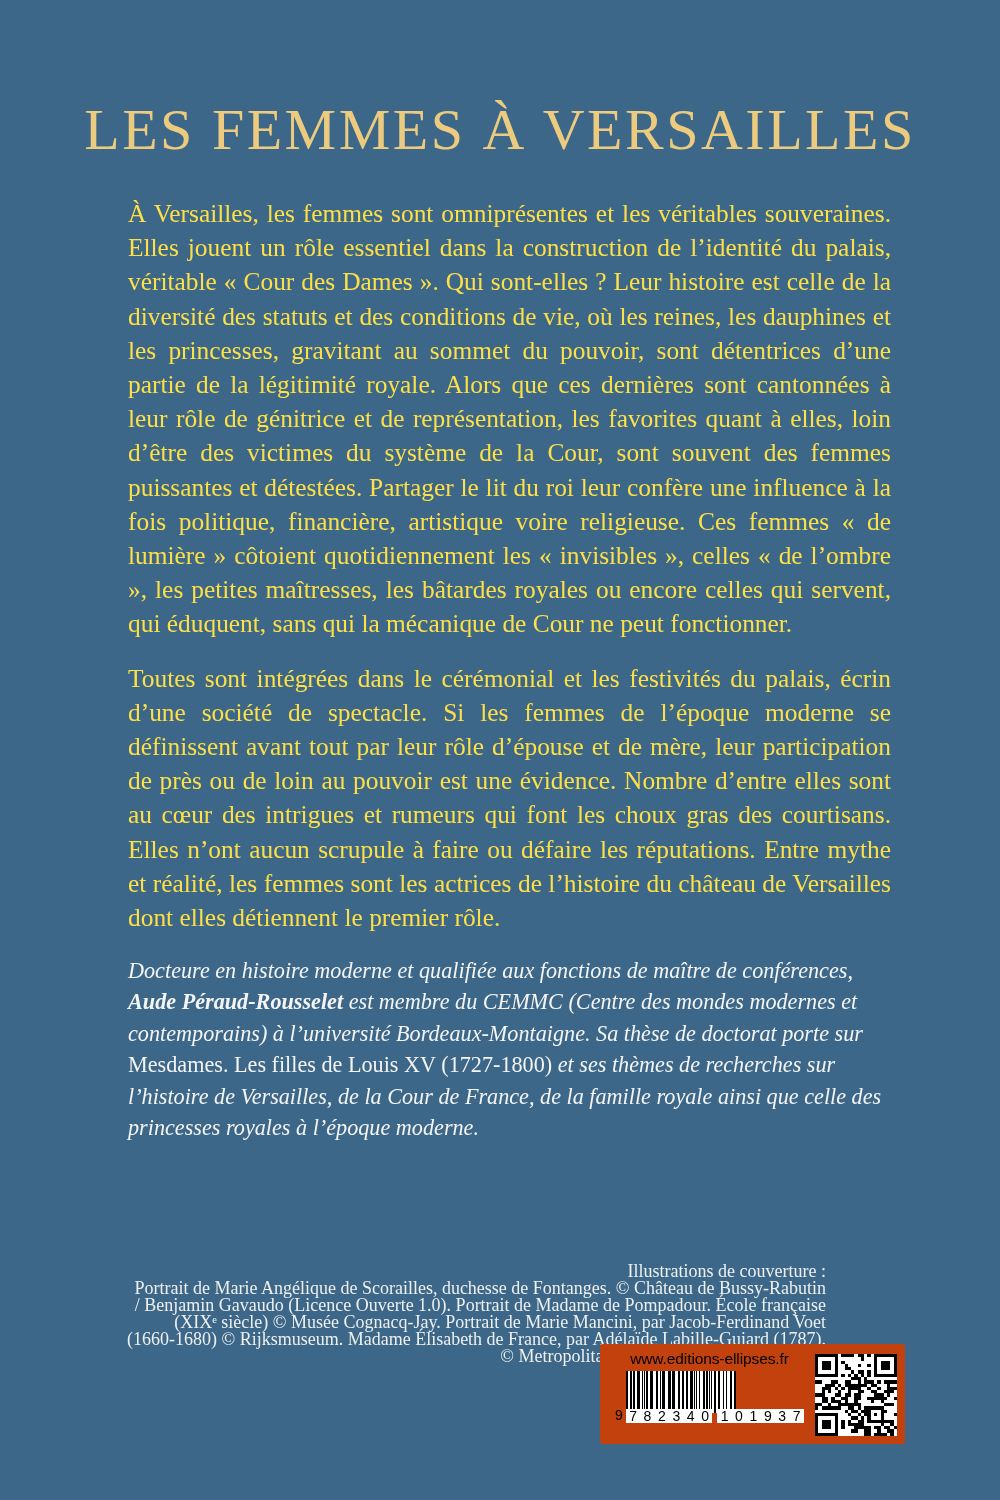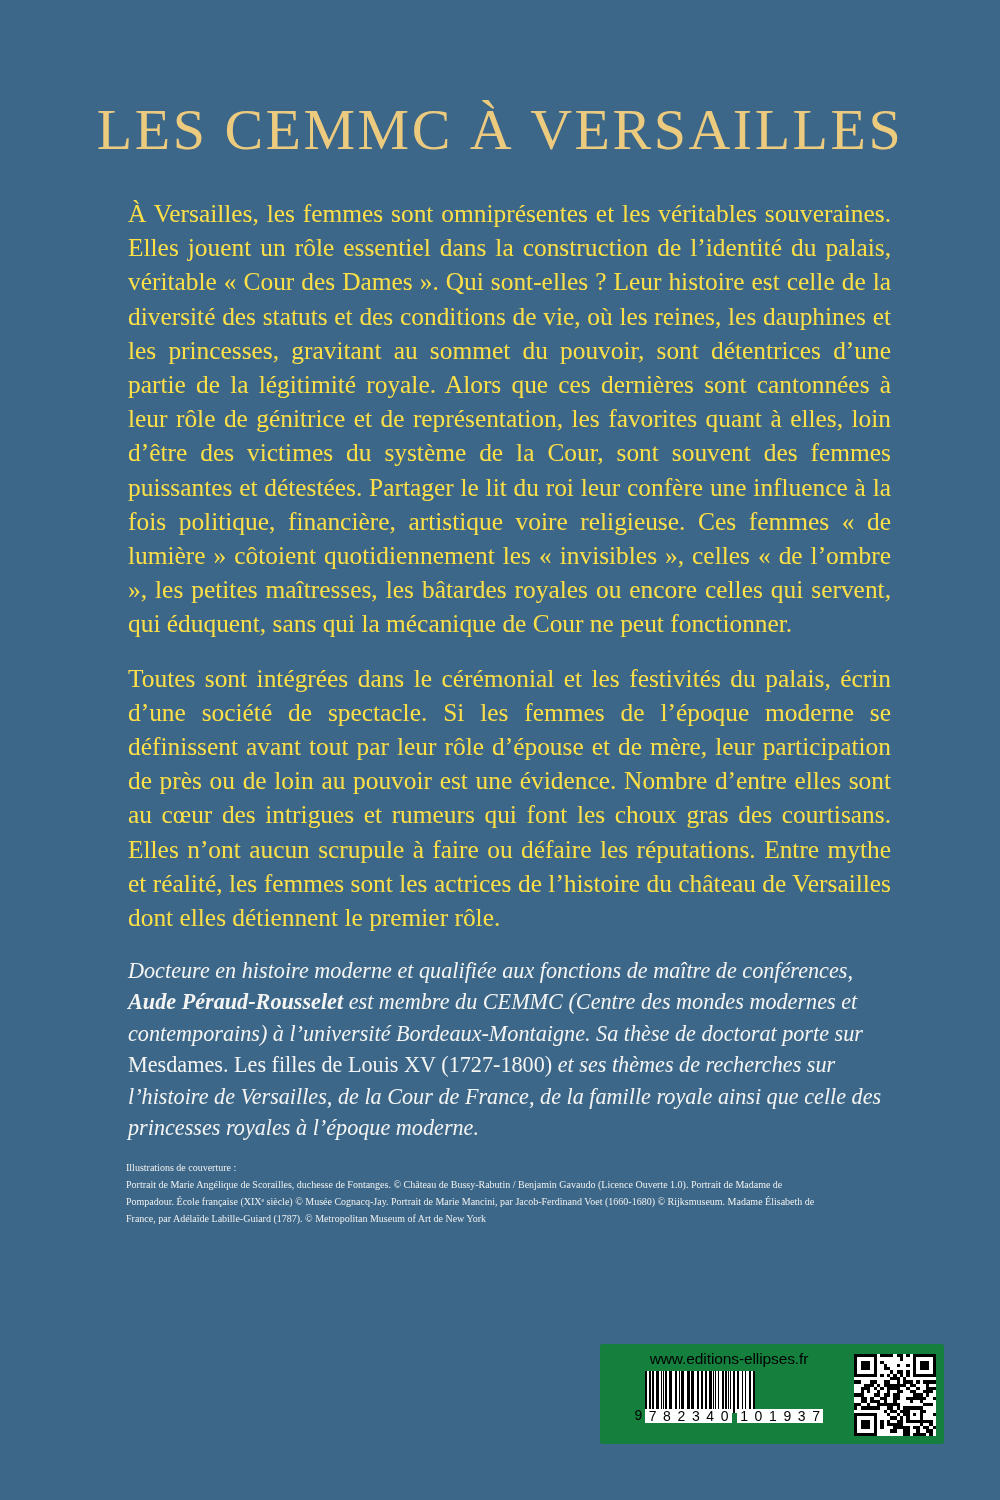--- a/index.html
+++ b/index.html
@@ -76,39 +76,39 @@
     font-style: italic;
   }
   .bio .work-title {
     font-style: normal;
   }
 
   
   .credits {
     position: absolute;
     left: 126px;
-    top: 1159px;
+    top: 1263px;
     width: 700px;
     color: #eef0ee;
-    font-size: 10px;
+    font-size: 18px;
     line-height: 17.1px;
-    text-align: left;
+    text-align: right;
   }
   .credits .credits-heading {
     display: block;
   }
 
   
   .barcode-block {
     position: absolute;
     left: 600px;
     top: 1344px;
-    width: 344px;
+    width: 305px;
     height: 100px;
-    background: #15803d;
+    background: #c2410c;
     border-radius: 3px;
     display: flex;
     flex-direction: row;
     align-items: stretch;
     box-sizing: border-box;
     padding: 6px 8px 5px 10px;
   }
   .barcode-left {
     flex: 1 1 auto;
     display: flex;
@@ -189,21 +189,21 @@
     align-self: center;
     margin-left: 6px;
     display: block;
   }
 </style>
 </head>
 <body>
 
 <div class="cover">
 
-  <h1 class="title">LES CEMMC À VERSAILLES</h1>
+  <h1 class="title">LES FEMMES À VERSAILLES</h1>
 
   <div class="blurb">
     <p>À Versailles, les femmes sont omniprésentes et les véritables souveraines. Elles jouent un rôle essentiel dans la construction de l’identité du palais, véritable « Cour des Dames ». Qui sont-elles ? Leur histoire est celle de la diversité des statuts et des conditions de vie, où les reines, les dauphines et les princesses, gravitant au sommet du pouvoir, sont détentrices d’une partie de la légitimité royale. Alors que ces dernières sont cantonnées à leur rôle de génitrice et de représentation, les favorites quant à elles, loin d’être des victimes du système de la Cour, sont souvent des femmes puissantes et détestées. Partager le lit du roi leur confère une influence à la fois politique, financière, artistique voire religieuse.  Ces femmes « de lumière » côtoient quotidiennement les « invisibles », celles « de l’ombre », les petites maîtresses, les bâtardes royales ou encore celles qui servent, qui éduquent, sans qui la mécanique de Cour ne peut fonctionner.</p>
     <p>Toutes sont intégrées dans le cérémonial et les festivités du palais, écrin d’une société de spectacle. Si les femmes de l’époque moderne se définissent avant tout par leur rôle d’épouse et de mère, leur participation de près ou de loin au pouvoir est une évidence. Nombre d’entre elles sont au cœur des intrigues et rumeurs qui font les choux gras des courtisans. Elles n’ont aucun scrupule à faire ou défaire les réputations. Entre mythe et réalité, les femmes sont les actrices de l’histoire du château de Versailles dont elles détiennent le premier rôle.</p>
   </div>
 
   <div class="bio">
     <span>Docteure en histoire moderne et qualifiée aux fonctions de maître de conférences, </span><span class="author-name">Aude Péraud-Rousselet</span><span> est membre du CEMMC (Centre des mondes modernes et contemporains) à l’université Bordeaux-Montaigne. Sa thèse de doctorat porte sur </span><span class="work-title">Mesdames. Les filles de Louis XV (1727-1800)</span><span> et ses thèmes de recherches sur l’histoire de Versailles, de la Cour de France, de la famille royale ainsi que celle des princesses royales à l’époque moderne.</span>
   </div>
 

